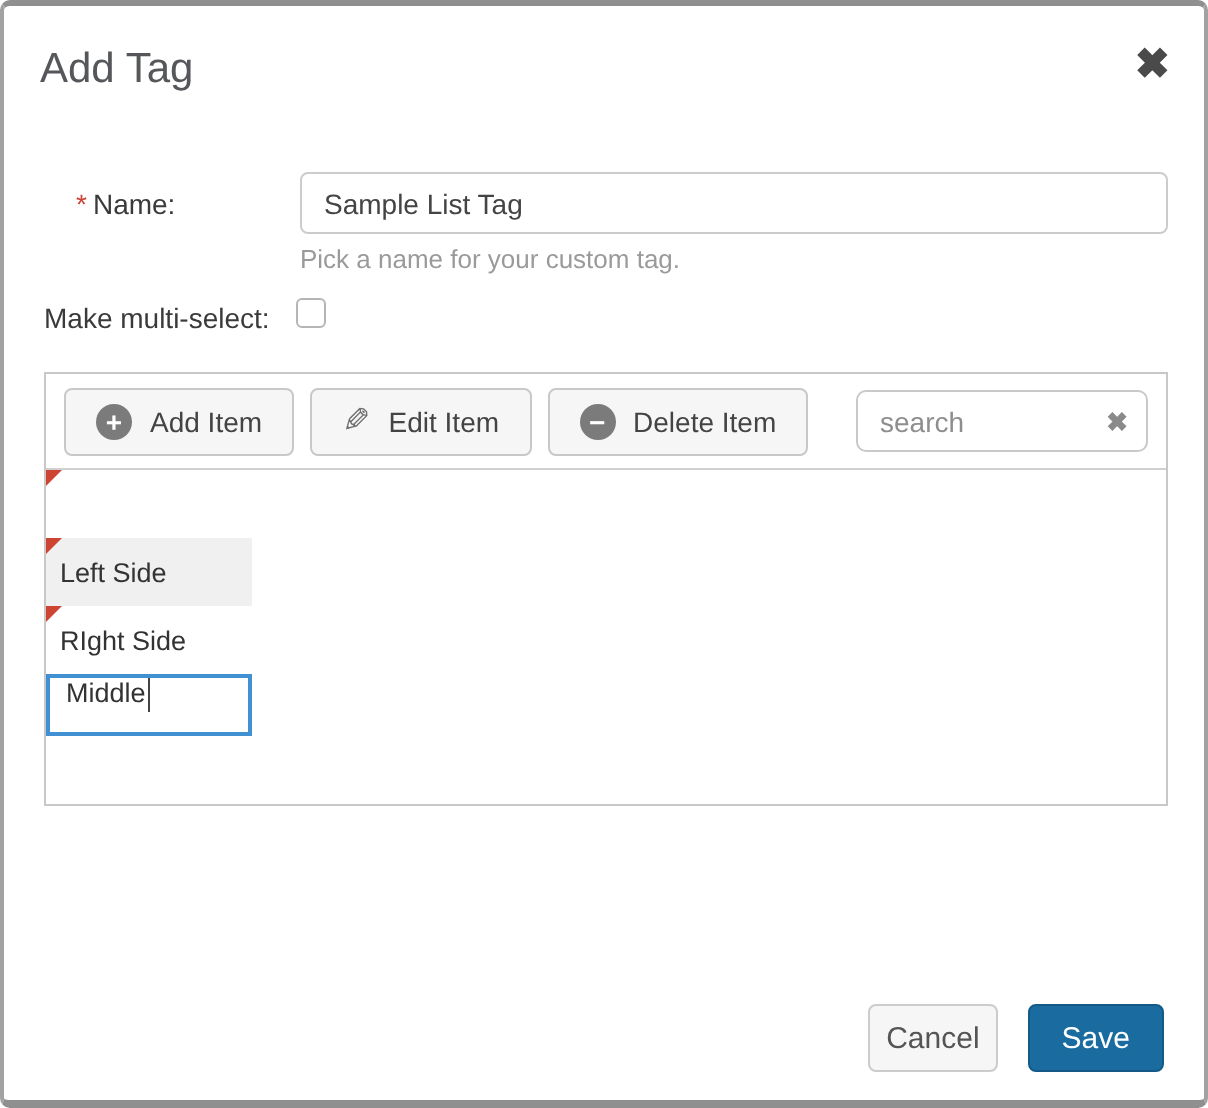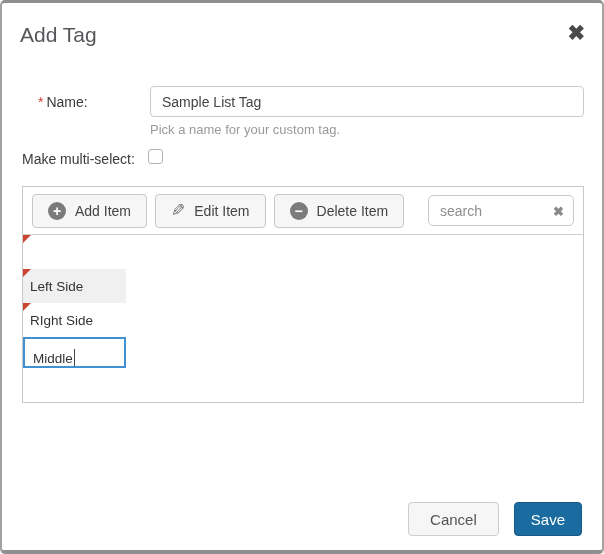--- a/index.html
+++ b/index.html
@@ -179,40 +179,40 @@
     border-top: 8px solid #cd4432;
     border-right: 8px solid transparent;
   }
   .cell-editor {
     position: absolute;
     left: 0; top: 0;
     width: 103px; height: 31px;
     border: 2px solid #4191d2;
     background: #fff;
     display: flex;
-    align-items: flex-end;
+    align-items: flex-start;
     padding-left: 8px;
     font-size: 13.5px;
     color: #333;
   }
   .caret {
     width: 1px; height: 17px;
     background: #444;
     margin-left: 1px;
     display: inline-block;
   }
   .footer {
     position: absolute;
     right: 20px; top: 499px;
     display: flex;
     gap: 15px;
   }
   .btn-cancel {
     height: 34px;
-    padding: 0 21px;
+    padding: 0 8px;
     background: #f6f6f6;
     border: 1px solid #cccccc;
     border-radius: 4px;
     font-family: "Liberation Sans", sans-serif;
     font-size: 15px;
     color: #555;
     cursor: pointer;
   }
   .btn-save {
     height: 34px;

